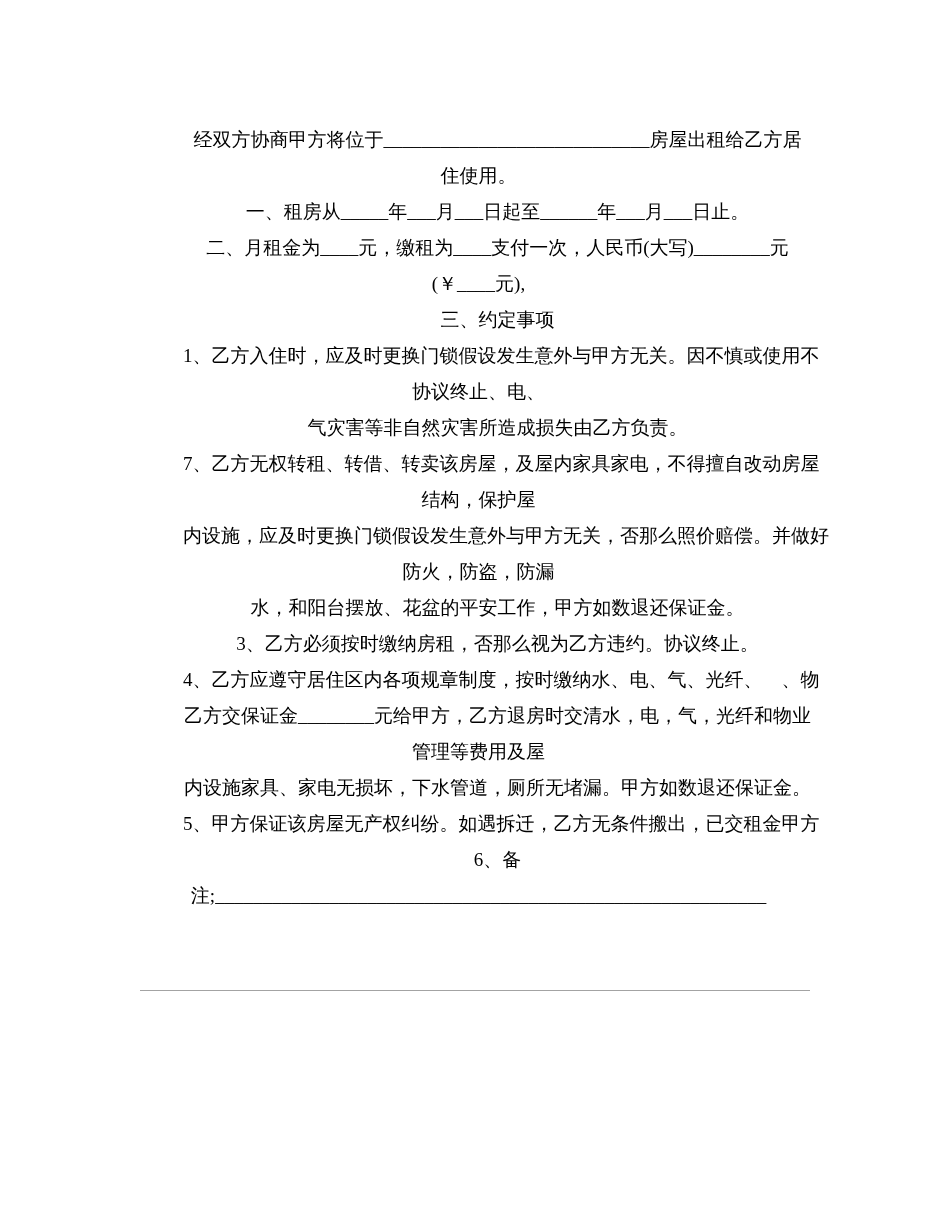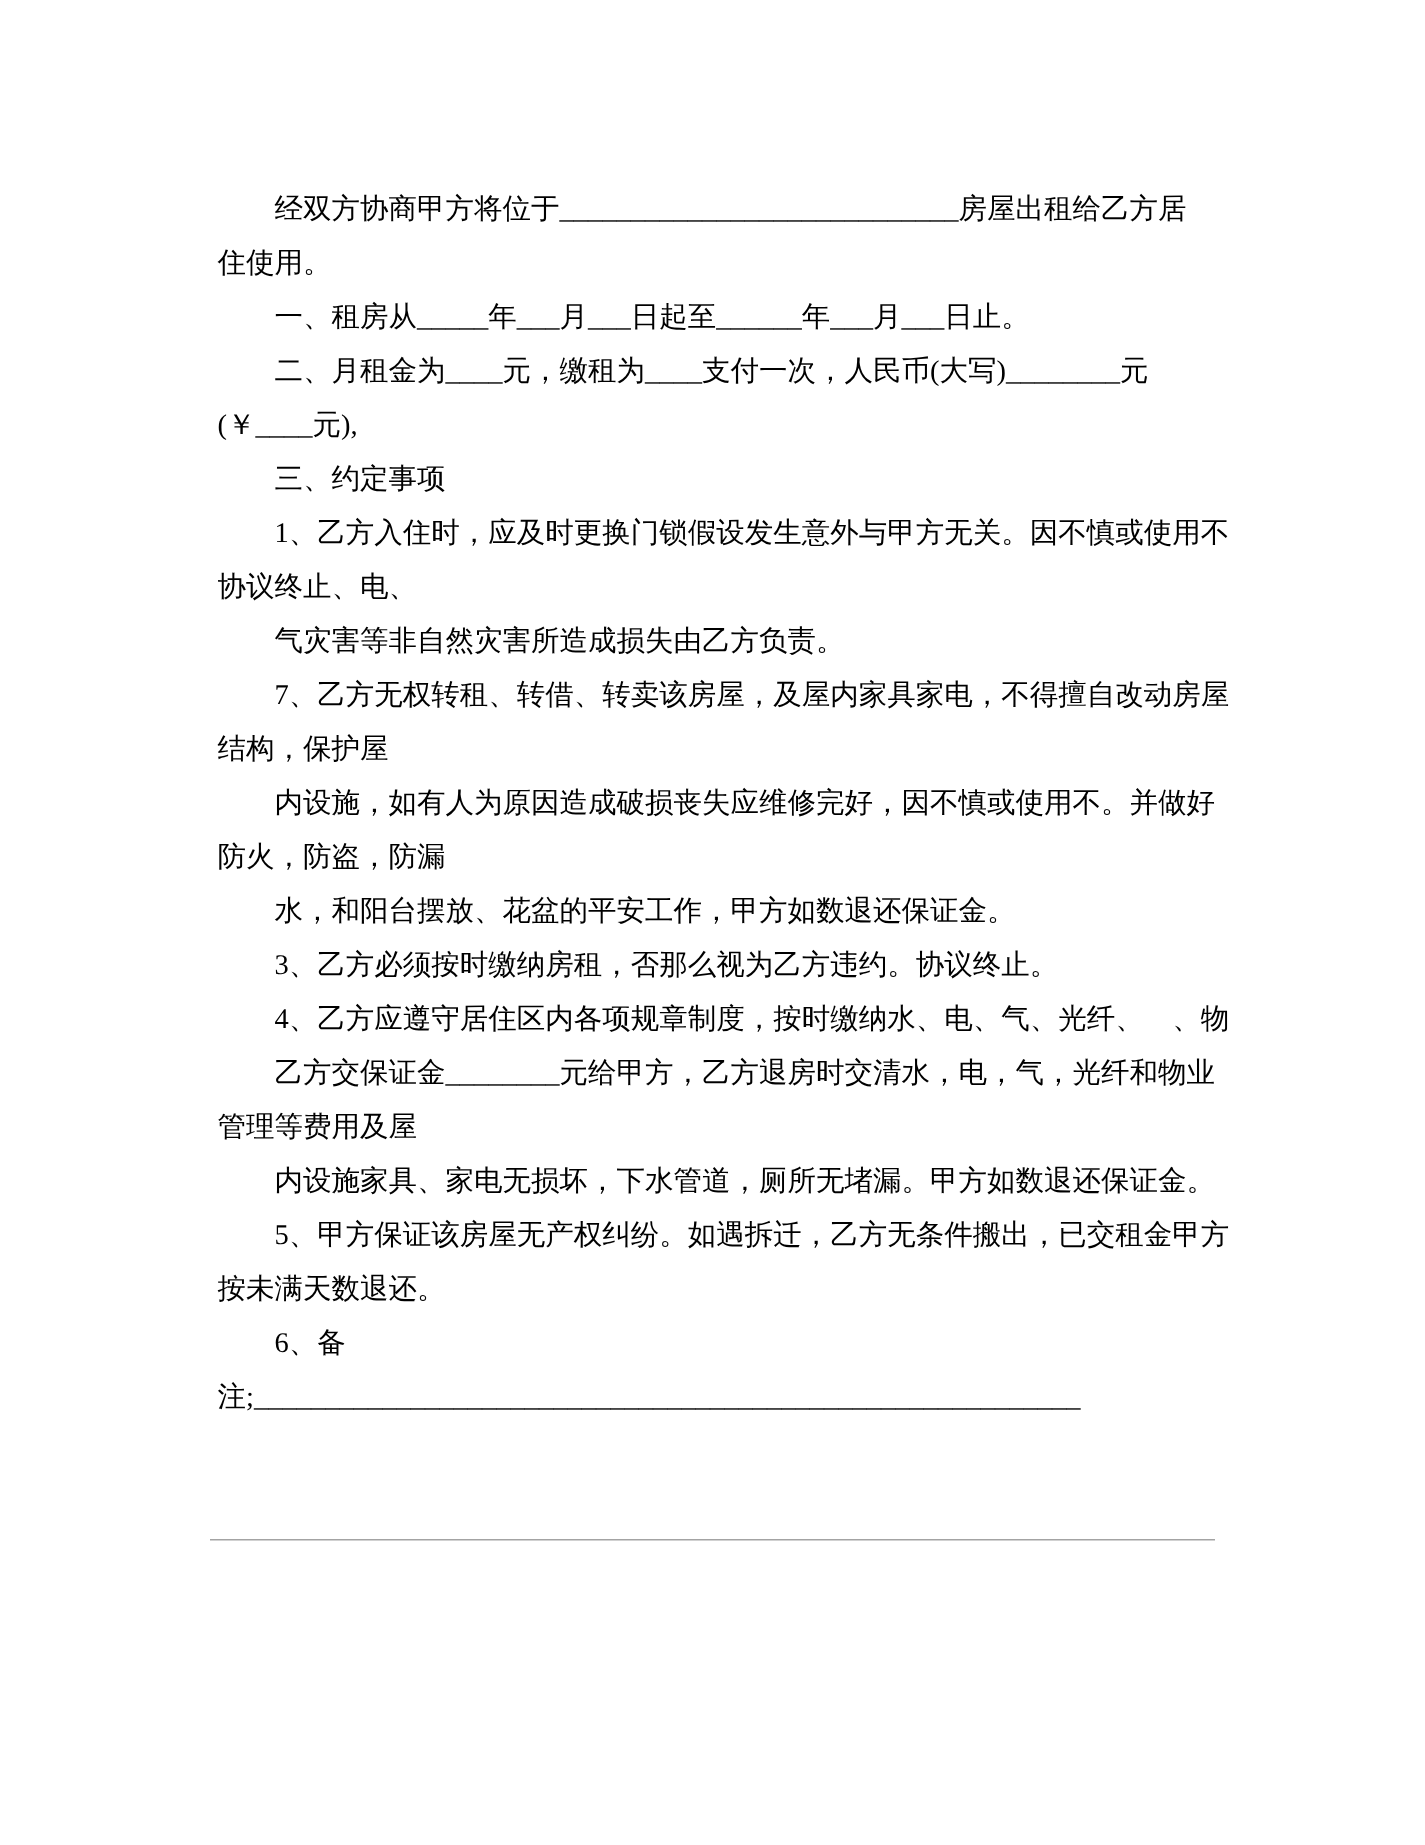--- a/index.html
+++ b/index.html
@@ -1,15 +1,15 @@
 <!DOCTYPE html>
 <html><head>
 <meta charset="utf-8">
 <style>
-  * { box-sizing: border-box; }
+  * { box-sizing: border-box; text-align: center; }
   html, body { margin: 0; padding: 0; }
   body {
     background: #ffffff;
     font-family: "Liberation Serif", "DejaVu Serif", serif;
   }
   .page {
     position: relative;
     width: 950px;
     height: 1230px;
     background: #ffffff;
@@ -45,27 +45,26 @@
     <div class="line">住使用。</div>
     <div class="line indent">一、租房从_____年___月___日起至______年___月___日止。</div>
     <div class="line indent">二、月租金为____元，缴租为____支付一次，人民币(大写)________元</div>
     <div class="line">(￥____元),</div>
     <div class="line indent">三、约定事项</div>
     <div class="line indent">1、乙方入住时，应及时更换门锁假设发生意外与甲方无关。因不慎或使用不</div>
     <div class="line">协议终止、电、</div>
     <div class="line indent">气灾害等非自然灾害所造成损失由乙方负责。</div>
     <div class="line indent">7、乙方无权转租、转借、转卖该房屋，及屋内家具家电，不得擅自改动房屋</div>
     <div class="line">结构，保护屋</div>
-    <div class="line indent">内设施，如有人为原因造成破损丧失应维修完好，因不慎或使用不。并做好</div>
+    <div class="line indent">内设施，应及时更换门锁假设发生意外与甲方无关，否那么照价赔偿。并做好</div>
     <div class="line">防火，防盗，防漏</div>
     <div class="line indent">水，和阳台摆放、花盆的平安工作，甲方如数退还保证金。</div>
     <div class="line indent">3、乙方必须按时缴纳房租，否那么视为乙方违约。协议终止。</div>
     <div class="line indent">4、乙方应遵守居住区内各项规章制度，按时缴纳水、电、气、光纤、　、物</div>
     <div class="line indent">乙方交保证金________元给甲方，乙方退房时交清水，电，气，光纤和物业</div>
     <div class="line">管理等费用及屋</div>
     <div class="line indent">内设施家具、家电无损坏，下水管道，厕所无堵漏。甲方如数退还保证金。</div>
     <div class="line indent">5、甲方保证该房屋无产权纠纷。如遇拆迁，乙方无条件搬出，已交租金甲方</div>
-    <div class="line">按未满天数退还。</div>
     <div class="line indent">6、备</div>
     <div class="line">注;__________________________________________________________</div>
   </div>
   <div class="footer-rule"></div>
 </div>
 
 </body></html>

